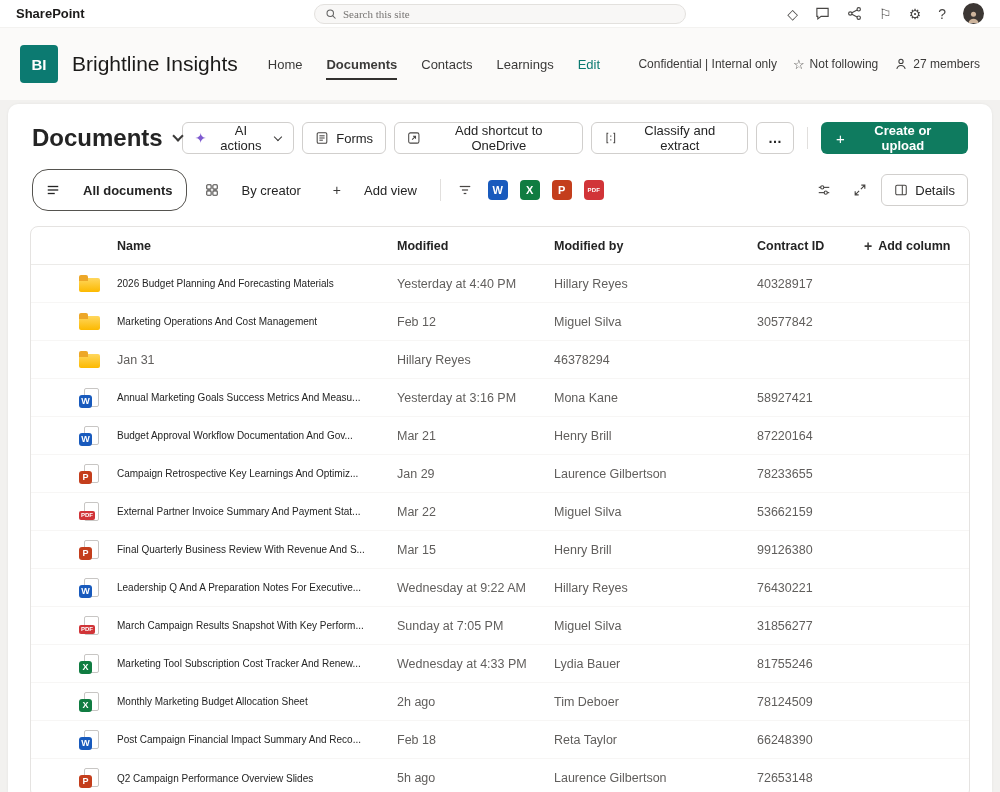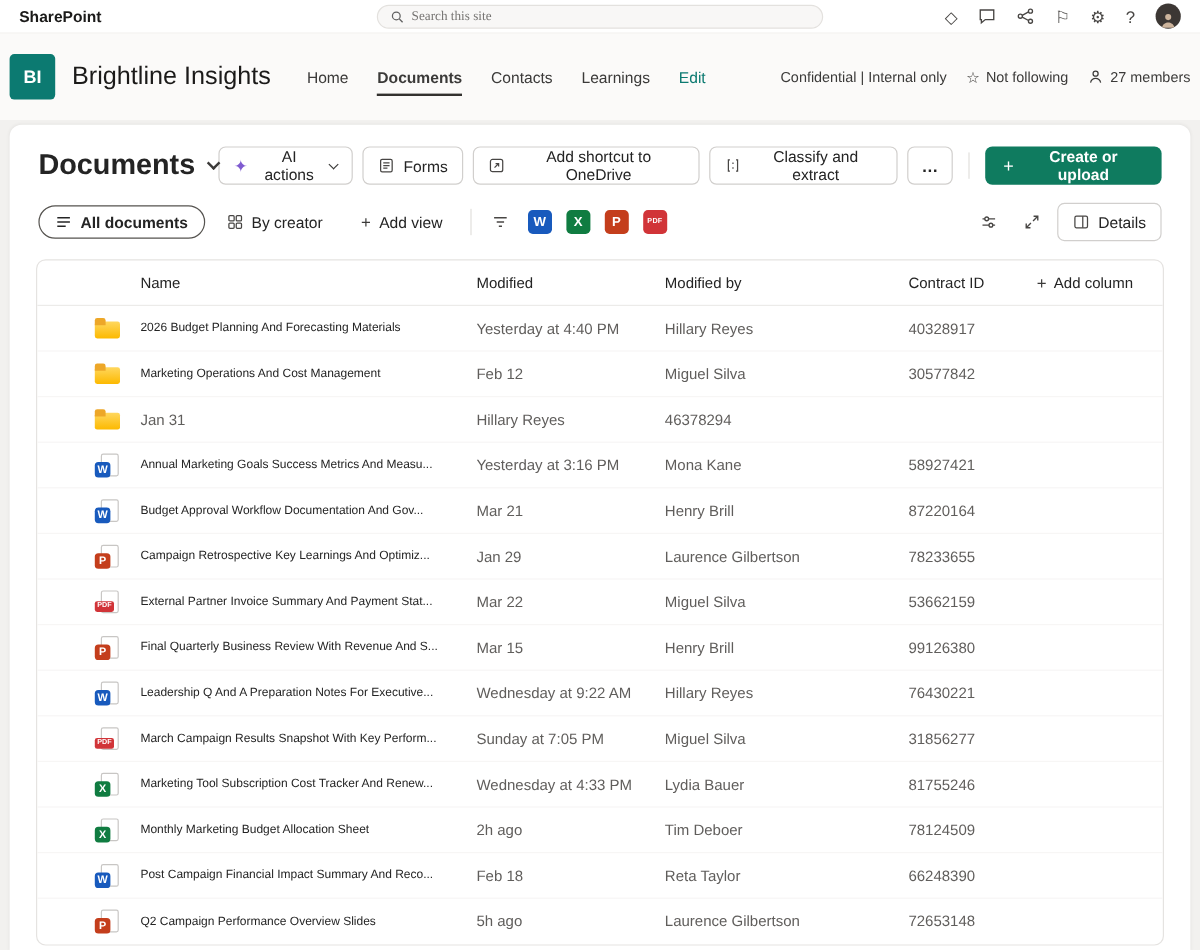--- a/index.html
+++ b/index.html
@@ -15,21 +15,21 @@
   .searchbox input::placeholder{color:#767472}
   .ic{width:12px;height:12px;flex:0 0 auto}
   .top-icons{margin-left:auto;display:flex;align-items:center;gap:17px}
   .tic{font-size:14px;color:#484644;line-height:1;cursor:pointer}
   .tic.sm{font-size:13px}
   .tic-svg{width:15px;height:15px;cursor:pointer}
   .avatar{width:21px;height:21px;border-radius:50%;background:#3c3734;display:flex;align-items:flex-end;justify-content:center;overflow:hidden;cursor:pointer}
   .avatar svg{width:15px;height:15px}
 
   
-  .site-header{height:72px;background:#fbfaf9;display:flex;align-items:center;padding:0 8px}
+  .site-header{height:72px;background:#fbfaf9;display:flex;align-items:center;padding:0 20px}
   .logo{width:38px;height:38px;border-radius:4px;background:var(--accent,#0c7a71);color:#fff;font-weight:700;font-size:15px;display:flex;align-items:center;justify-content:center;cursor:pointer}
   .site-title{font-size:21px;font-weight:400;color:#1b1a19;margin:0 30px 0 14px;white-space:nowrap}
   .site-nav{display:flex;align-items:center;gap:24px;font-size:13px;color:#3b3a39;height:100%}
   .nav-item{cursor:pointer;padding:8px 0 6px;border-bottom:2px solid transparent}
   .nav-item.active{font-weight:700;border-bottom-color:#33312f}
   .nav-item.edit{color:var(--accent,#0c7a71)}
   .header-right{margin-left:auto;display:flex;align-items:center;gap:16px;font-size:12px;color:#3b3a39;white-space:nowrap}
   .follow,.members{display:flex;align-items:center;gap:5px;cursor:pointer}
   .ic14{width:14px;height:14px}
 
@@ -44,37 +44,37 @@
   .cmd-actions{margin-left:auto;display:flex;align-items:center;gap:8px}
   .cmd-btn{height:32px;background:#fff;border:1px solid #d1cfcd;border-radius:6px;padding:0 12px;display:flex;align-items:center;gap:7px;font-size:13px;color:#242424}
   .cmd-btn.icon-only{padding:0 11px;font-weight:700;font-size:14px}
   .spark{color:#7f5bd0;font-size:14px;line-height:1}
   .vdiv{width:1px;height:22px;background:#e1dfdd;margin:0 5px}
   .create-btn{height:32px;background:var(--primary_button,#0f7b5f);color:#fff;border:none;border-radius:6px;padding:0 15px;display:flex;align-items:center;gap:8px;font-size:13px;font-weight:700}
   .create-btn .plus{font-size:15px;font-weight:400;line-height:1}
 
   
   .view-bar{display:flex;align-items:center;gap:4px;padding:15px 24px 12px}
-  .pill{height:28px;border-radius:16px;display:flex;align-items:center;gap:7px;padding:0 13px;font-size:13px;border:1px solid transparent;background:transparent;color:#242424}
+  .pill{height:42px;border-radius:16px;display:flex;align-items:center;gap:23px;padding:0 13px;font-size:13px;border:1px solid transparent;background:transparent;color:#242424}
   .pill.active{border-color:#55534f;font-weight:700}
   .plus-sm{font-size:14px;line-height:1;color:#3b3a39}
   .iconbtn{width:30px;height:30px;border:none;background:transparent;display:flex;align-items:center;justify-content:center;border-radius:4px}
   .appicon{width:20px;height:20px;border-radius:4px;margin:0 4px;color:#fff;font-weight:700;display:flex;align-items:center;justify-content:center;cursor:pointer}
   .app-word{background:var(--word,#185abd)}.app-word::after{content:"W";font-size:11px}
   .app-excel{background:var(--excel,#107c41)}.app-excel::after{content:"X";font-size:11px}
   .app-ppt{background:var(--powerpoint,#c43e1c)}.app-ppt::after{content:"P";font-size:11px}
   .app-pdf{background:var(--pdf,#d13438)}.app-pdf::after{content:"PDF";font-size:6px;letter-spacing:.2px}
   .vb-right{margin-left:auto;display:flex;align-items:center;gap:6px}
   .details-btn{height:32px;background:#fff;border:1px solid #d1cfcd;border-radius:6px;padding:0 12px;display:flex;align-items:center;gap:7px;font-size:13px;color:#242424}
 
   
   .table-card{margin:3px 22px 0;border:1px solid #e5e3e1;border-radius:8px;overflow:hidden;background:#fff}
   .thead,.trow{display:grid;grid-template-columns:86px 280px 157px 203px 107px 1fr;align-items:center}
   .thead{height:38px;border-bottom:1px solid #ecebe9}
-  .th{font-size:12.5px;font-weight:400;color:#242424;white-space:nowrap;cursor:pointer}
+  .th{font-size:12.5px;font-weight:700;color:#242424;white-space:nowrap;cursor:pointer}
   .addcol{display:flex;align-items:center;gap:6px}
   .trow{height:38px;border-bottom:1px solid #f7f6f5;cursor:pointer}
   .trow:last-child{border-bottom:none}
   .c-icon{padding-left:48px}
   .c-name{font-size:10px;color:#242424;white-space:nowrap;overflow:hidden;text-overflow:ellipsis;padding-right:14px}
   .c-dim{font-size:12.5px;color:#605e5c;white-space:nowrap;overflow:hidden}
 
   
   .ficon{position:relative;display:inline-block;width:22px;height:20px;vertical-align:middle}
   .ft-folder::before{content:"";position:absolute;left:0;top:4px;width:21px;height:14px;border-radius:2px;background:linear-gradient(180deg,#ffd75e,var(--folder,#fcb900))}

